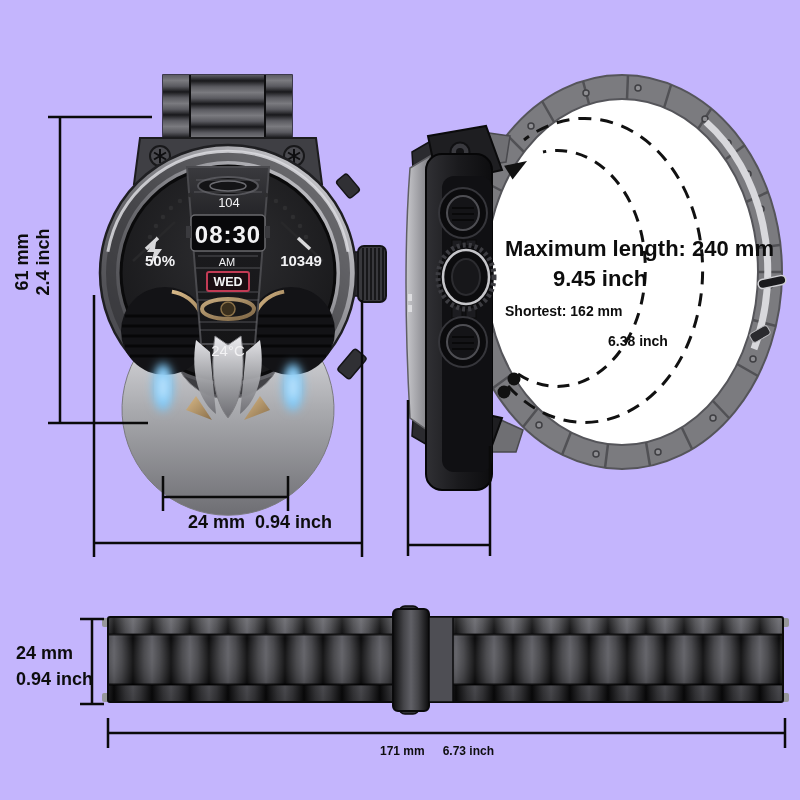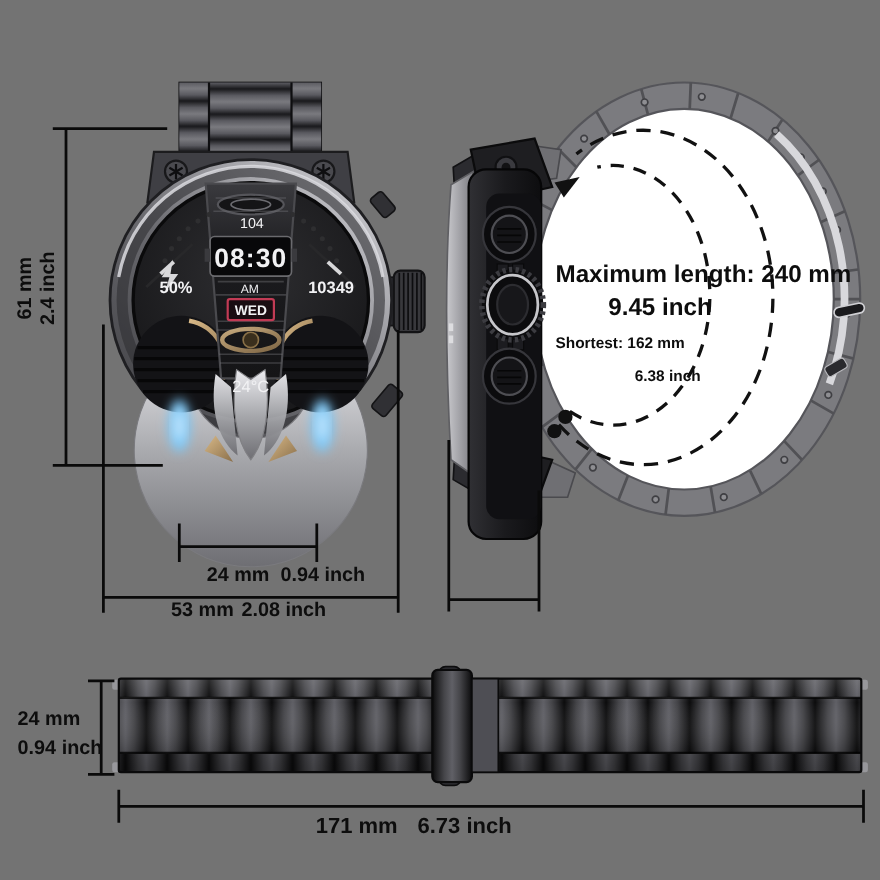--- a/index.html
+++ b/index.html
@@ -1,29 +1,29 @@
 <!DOCTYPE html>
 <html><head>
 <meta charset="utf-8">
 <style>
   html,body{margin:0;padding:0;background:#ffffff;}
-  #stage{position:relative;width:800px;height:800px;background:#737373;overflow:hidden;
+  #stage{position:relative;width:800px;height:800px;background:#c4b5fd;overflow:hidden;
          font-family:"Liberation Sans",sans-serif;}
   #art{position:absolute;left:0;top:0;}
   .dim{position:absolute;color:#0d0d0d;font-weight:700;font-size:18px;line-height:22px;white-space:nowrap;}
   .vlabel{left:-37px;top:241px;width:140px;text-align:center;transform:rotate(-90deg);line-height:21px;}
   .lugw{left:120px;top:511px;width:212px;text-align:right;}
   .casew{left:120px;top:543px;width:212px;text-align:center;}
   .thick{left:394px;top:551px;width:110px;text-align:center;font-size:17px;line-height:19px;}
   .maxlen{left:505px;top:234px;width:190px;font-size:22px;line-height:30px;}
   .maxlen .l2{text-align:center;}
   .shortlen{left:505px;top:296px;width:190px;font-size:14px;line-height:30px;}
-  .shortlen .l2{margin-left:72px;}
+  .shortlen .l2{margin-left:103px;}
   .strapw{left:16px;top:640px;font-size:18px;line-height:26px;}
-  .straplen{left:287px;top:740px;width:300px;font-size:20px;}
+  .straplen{left:287px;top:740px;width:300px;text-align:center;font-size:12px;}
   .gap10{display:inline-block;width:10px;}
   .gap7{display:inline-block;width:7px;}
   .gap18{display:inline-block;width:18px;}
   .ft{font-family:"Liberation Sans",sans-serif;fill:#f2f2f4;}
 </style>
 </head>
 <body>
 
 <div id="stage">
 
@@ -353,23 +353,20 @@
 
   <div class="dim vlabel">
     <div>61 mm</div>
     <div>2.4 inch</div>
   </div>
 
   <div class="dim lugw">
     <span>24 mm</span><span class="gap10"></span><span>0.94 inch</span>
   </div>
 
-  <div class="dim casew">
-    <span>53 mm</span><span class="gap7"></span><span>2.08 inch</span>
-  </div>
 
 
   <div class="dim maxlen">
     <div>Maximum length: 240 mm</div>
     <div class="l2">9.45 inch</div>
   </div>
 
   <div class="dim shortlen">
     <div>Shortest: 162 mm</div>
     <div class="l2">6.38 inch</div>

